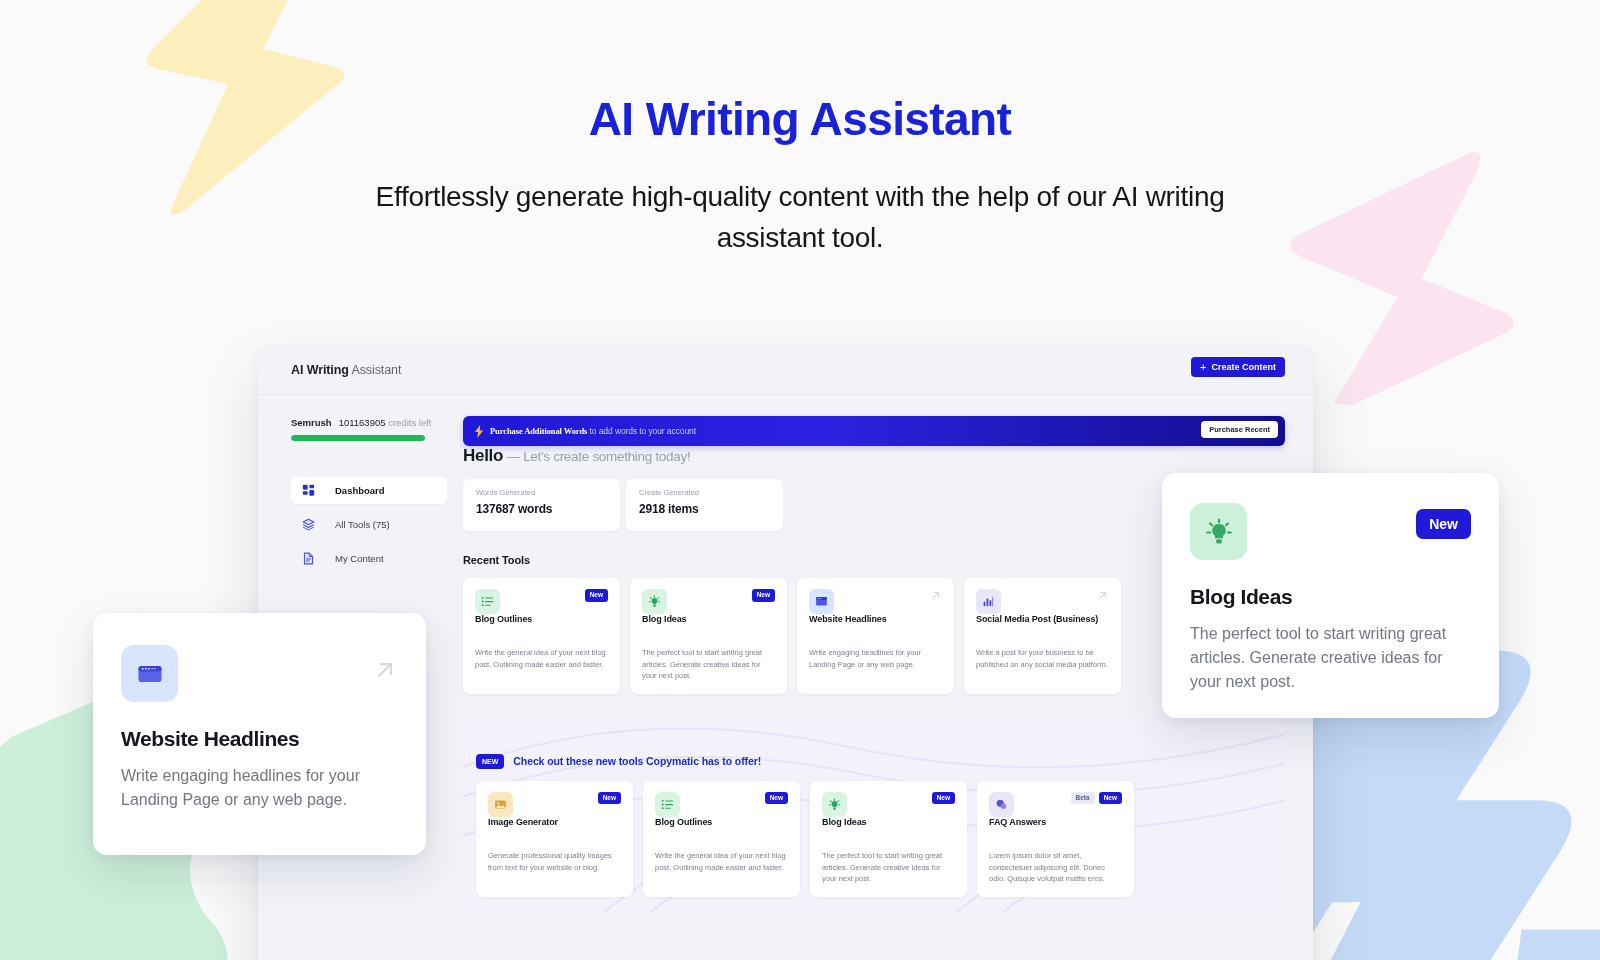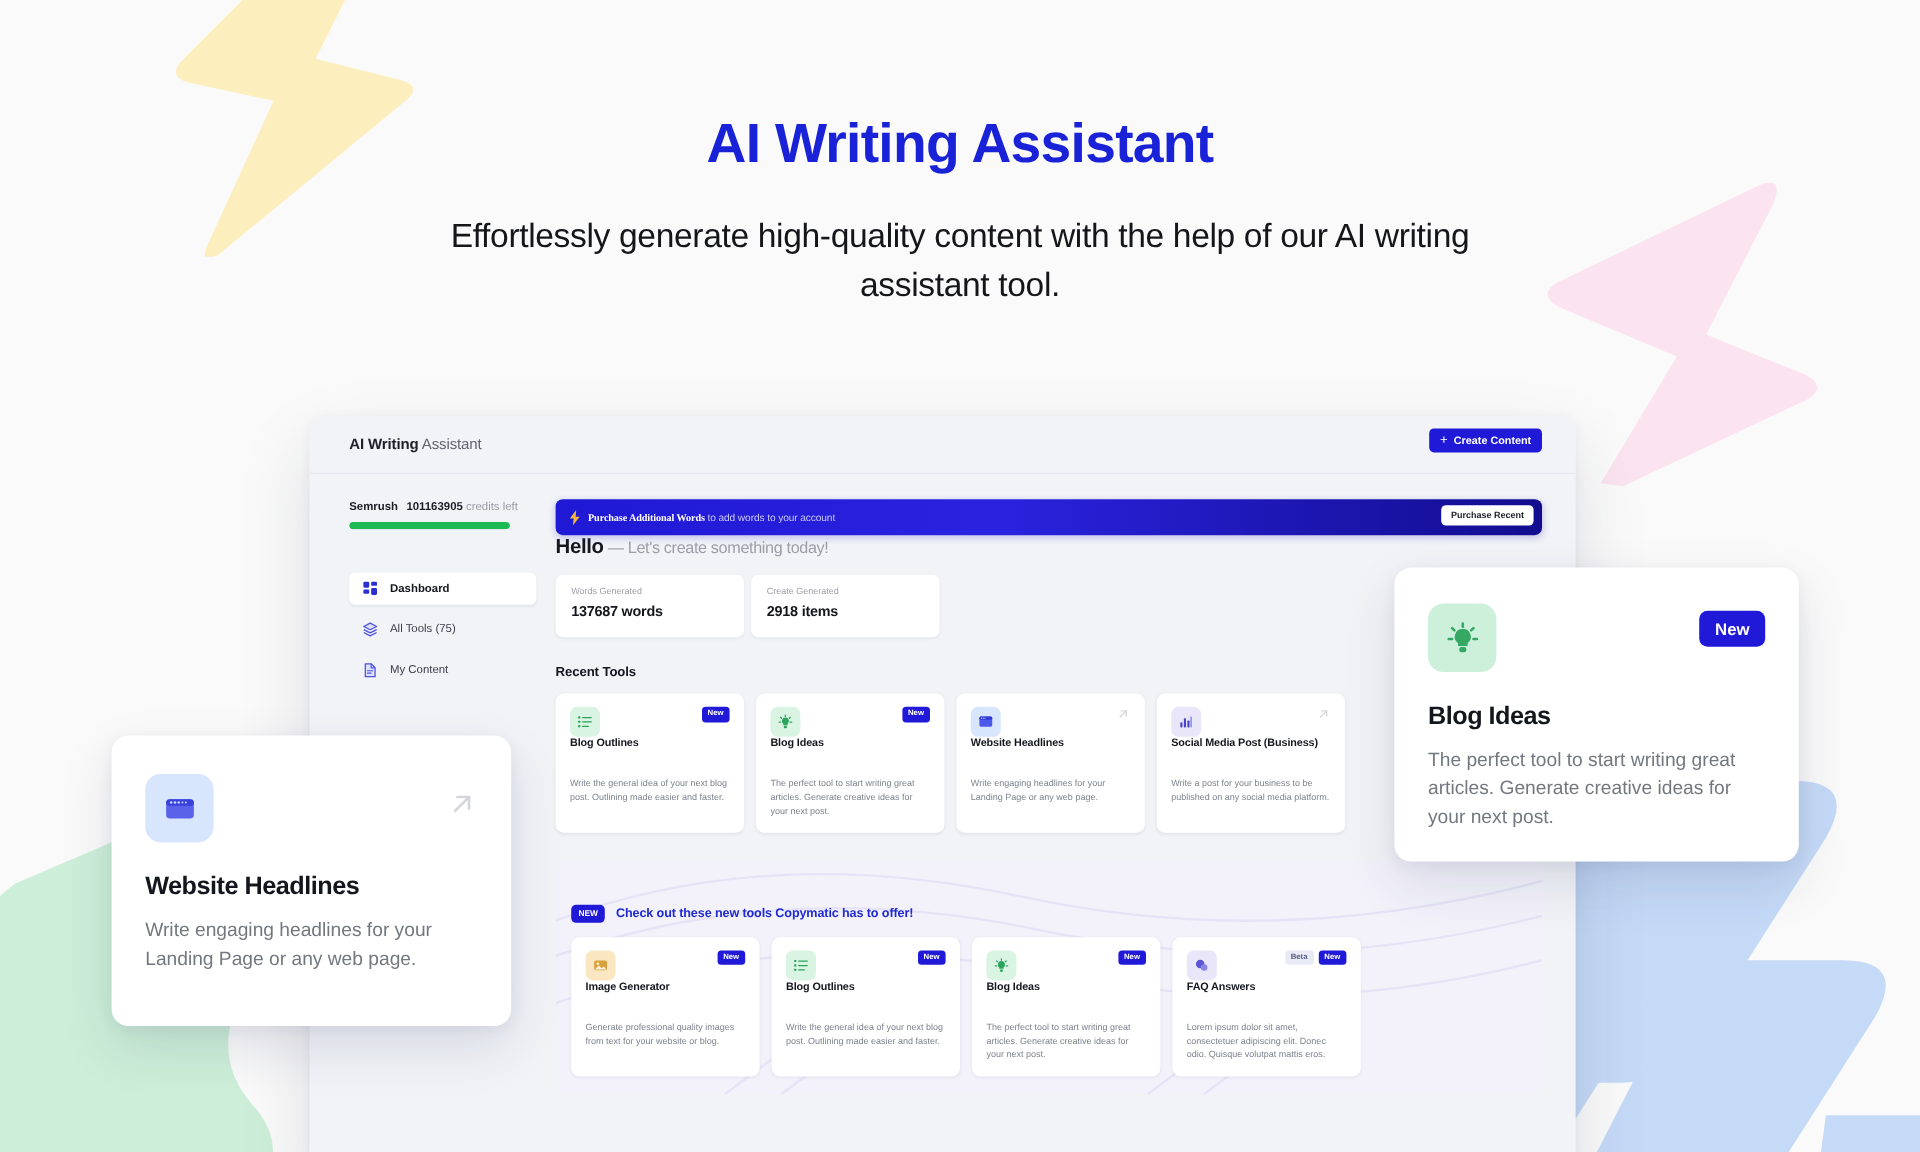--- a/index.html
+++ b/index.html
@@ -62,30 +62,30 @@
     white-space: nowrap;
   }
   .create-btn .plus { font-size: 11px; font-weight: 400; line-height: 1; }
 
   .win-body { display: flex; height: 592px; }
 
   
   .sidebar { width: 205px; padding: 22px 16px 0 33px; flex: none; }
   .credits-row { font-size: 9.5px; color: #9a9da6; white-space: nowrap; }
   .credits-row .plan { color: #1c1e26; font-weight: 700; }
-  .credits-row .num { color: #1c1e26; font-weight: 700; margin-left: 7px; }
+  .credits-row .num { color: #1c1e26; font-weight: 400; margin-left: 7px; }
   .credits-bar {
     margin-top: 7px; width: 134px; height: 6px;
     background: #dfe2e9; border-radius: 3px; overflow: hidden;
   }
   .credits-fill { height: 100%; background: #1db954; border-radius: 3px; }
 
   .nav { margin-top: 36px; }
   .nav-item {
-    display: flex; align-items: center; gap: 10px;
+    display: flex; align-items: center; gap: 20px;
     height: 27px; padding: 0 11px; margin-bottom: 7px;
     border-radius: 5px; font-size: 9.5px; color: #3b3e49;
   }
   .nav-item.active { background: #fff; font-weight: 700; color: #14161d; box-shadow: 0 1px 2px rgba(20,25,60,.05); }
   .nav-ico { width: 13px; height: 13px; flex: none; display: block; }
 
   
   .main { flex: 1; padding: 21px 28px 0 0; min-width: 0; }
 
   .promo {

